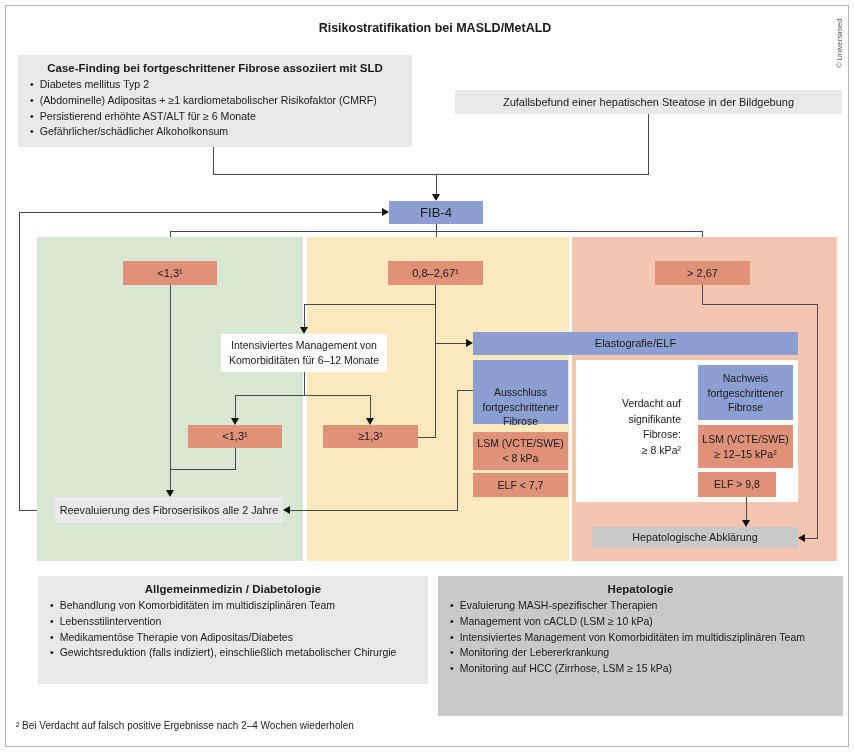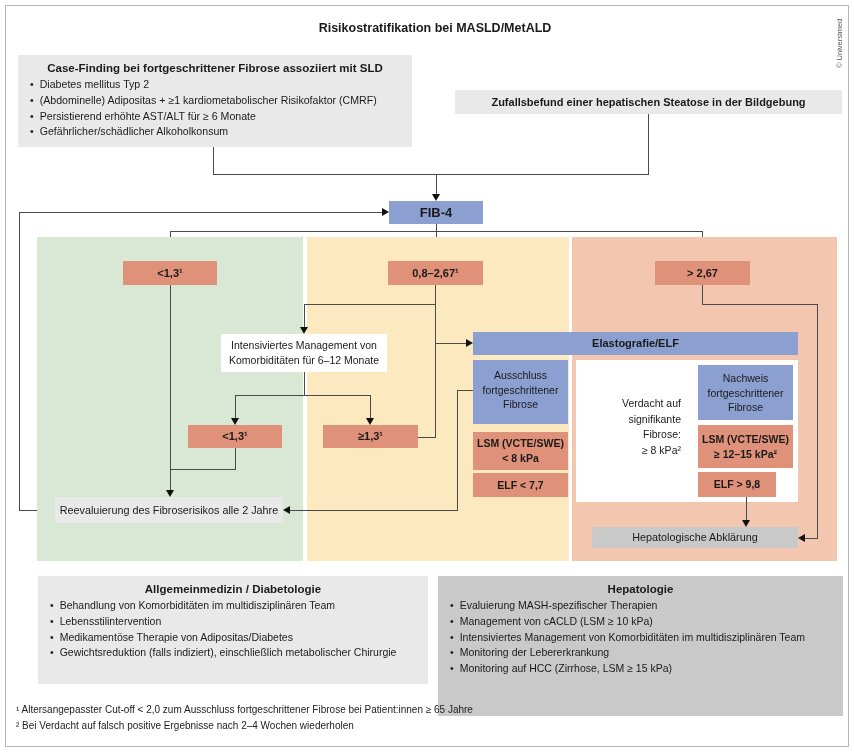--- a/index.html
+++ b/index.html
@@ -15,21 +15,21 @@
   .panel{position:absolute;top:237px;height:324px;}
   .p-green{background:var(--green,#d9e8d4);}
   .p-yellow{background:var(--yellow,#fce9c0);}
   .p-orange{background:var(--orange,#f2c6af);}
   .box{position:absolute;box-sizing:border-box;text-align:center;}
   .blue{background:var(--blue,#8c9fd1);}
   .salmon{background:var(--salmon,#e09179);}
   .graylt{background:var(--gray_light,#e9e9e9);}
   .graydk{background:var(--gray_dark,#c9c9c9);}
   .white{background:#fff;}
-  .b{font-weight:bold;}
+  .b{font-weight:normal;}
   .title{position:absolute;left:0;right:0;top:21px;text-align:center;font-weight:bold;font-size:12.5px;margin-left:16px;}
   .credit{position:absolute;left:835px;top:68px;transform:rotate(-90deg);transform-origin:0 0;
           font-size:7.5px;color:#555;white-space:nowrap;}
   .bigbox-title{font-weight:bold;font-size:11.5px;text-align:center;padding-top:7px;}
   ul.blist{margin:3px 0 0;padding:0 0 0 12px;list-style:none;font-size:10.5px;text-align:left;}
   ul.blist li{line-height:15.8px;white-space:nowrap;}
   ul.blist li::before{content:"•";margin-right:6px;}
   .lines span{display:block;}
   .fnote{position:absolute;left:16px;font-size:10px;line-height:16px;color:#222;}
 </style>
@@ -109,21 +109,21 @@
   <i class="ad" style="left:166px;top:490px;"></i>
 
   <div class="box graylt" style="left:55px;top:497px;width:228px;height:26px;font-size:10.8px;line-height:26px;white-space:nowrap;">Reevaluierung des Fibroserisikos alle 2 Jahre</div>
   <i class="al" style="left:283px;top:506px;"></i>
   <i class="hl" style="left:290px;top:510px;width:168px;"></i>
   <i class="vl" style="left:457px;top:390px;height:121px;"></i>
   <i class="hl" style="left:457px;top:390px;width:16px;"></i>
 
   <div class="box blue b" style="left:473px;top:332px;width:325px;height:23px;font-size:11px;line-height:23px;">Elastografie/ELF</div>
 
-  <div class="box blue" style="left:473px;top:360px;width:95px;height:64px;font-size:10.5px;line-height:14.5px;padding:8px 2px 0;">Ausschluss fortgeschrittener Fibrose</div>
+  <div class="box blue" style="left:473px;top:360px;width:95px;height:64px;font-size:10.5px;line-height:14.5px;padding:25px 2px 0;">Ausschluss fortgeschrittener Fibrose</div>
   <div class="box salmon b lines" style="left:473px;top:432px;width:95px;height:38px;font-size:10.5px;line-height:14.5px;padding-top:4px;">
     <span>LSM (VCTE/SWE)</span>
     <span>&lt; 8 kPa</span>
   </div>
   <div class="box salmon b" style="left:473px;top:473px;width:95px;height:24px;font-size:10.5px;line-height:24px;">ELF &lt; 7,7</div>
 
   <div class="box white" style="left:576px;top:360px;width:222px;height:142px;"></div>
   <div class="abs lines" style="left:597px;top:396px;font-size:10.5px;line-height:15.5px;text-align:right;margin-left:25px;">
     <span>Verdacht auf</span>
     <span>signifikante</span>
@@ -160,15 +160,14 @@
     <div class="bigbox-title">Hepatologie</div>
     <ul class="blist">
       <li>Evaluierung MASH-spezifischer Therapien</li>
       <li>Management von cACLD (LSM ≥ 10 kPa)</li>
       <li>Intensiviertes Management von Komorbiditäten im multidisziplinären Team</li>
       <li>Monitoring der Lebererkrankung</li>
       <li>Monitoring auf HCC (Zirrhose, LSM ≥ 15 kPa)</li>
     </ul>
   </div>
 
-  <div class="fnote" style="top:702px;">¹ Altersangepasster Cut-off &lt; 2,0 zum Ausschluss fortgeschrittener Fibrose bei Patient:innen ≥ 65 Jahre</div>
   <div class="fnote" style="top:718px;">² Bei Verdacht auf falsch positive Ergebnisse nach 2–4 Wochen wiederholen</div>
 </div>
 
 </body></html>

